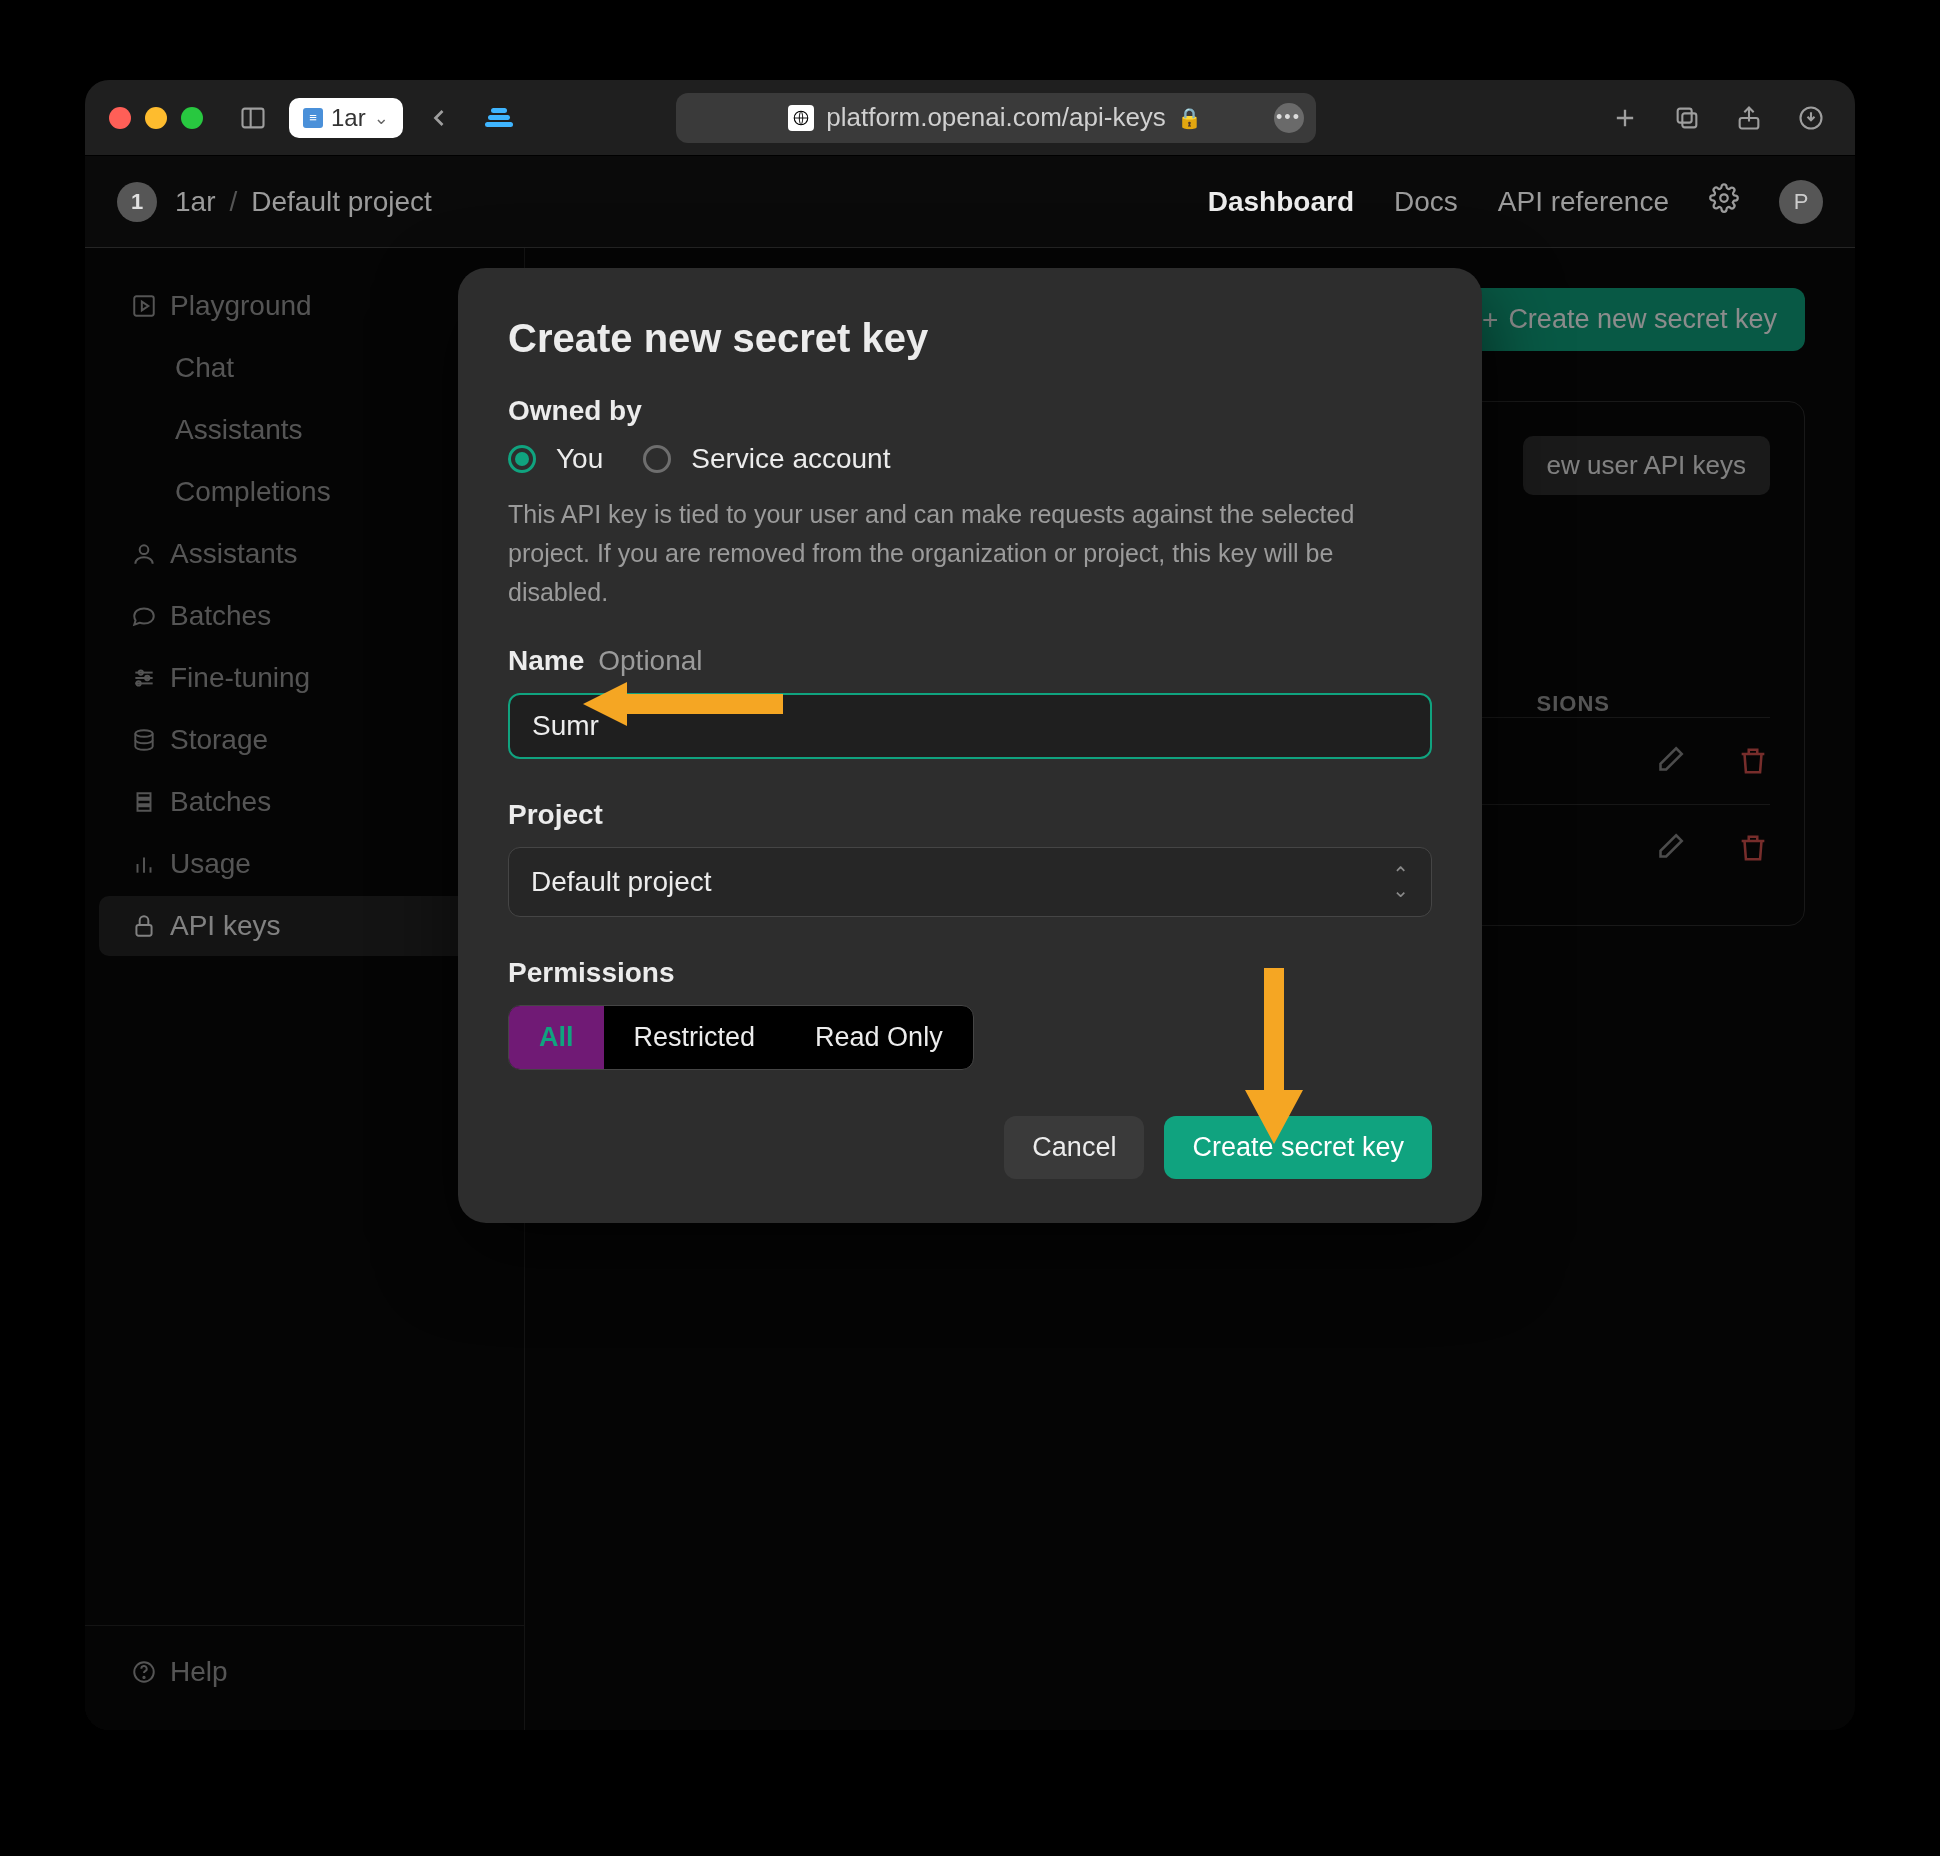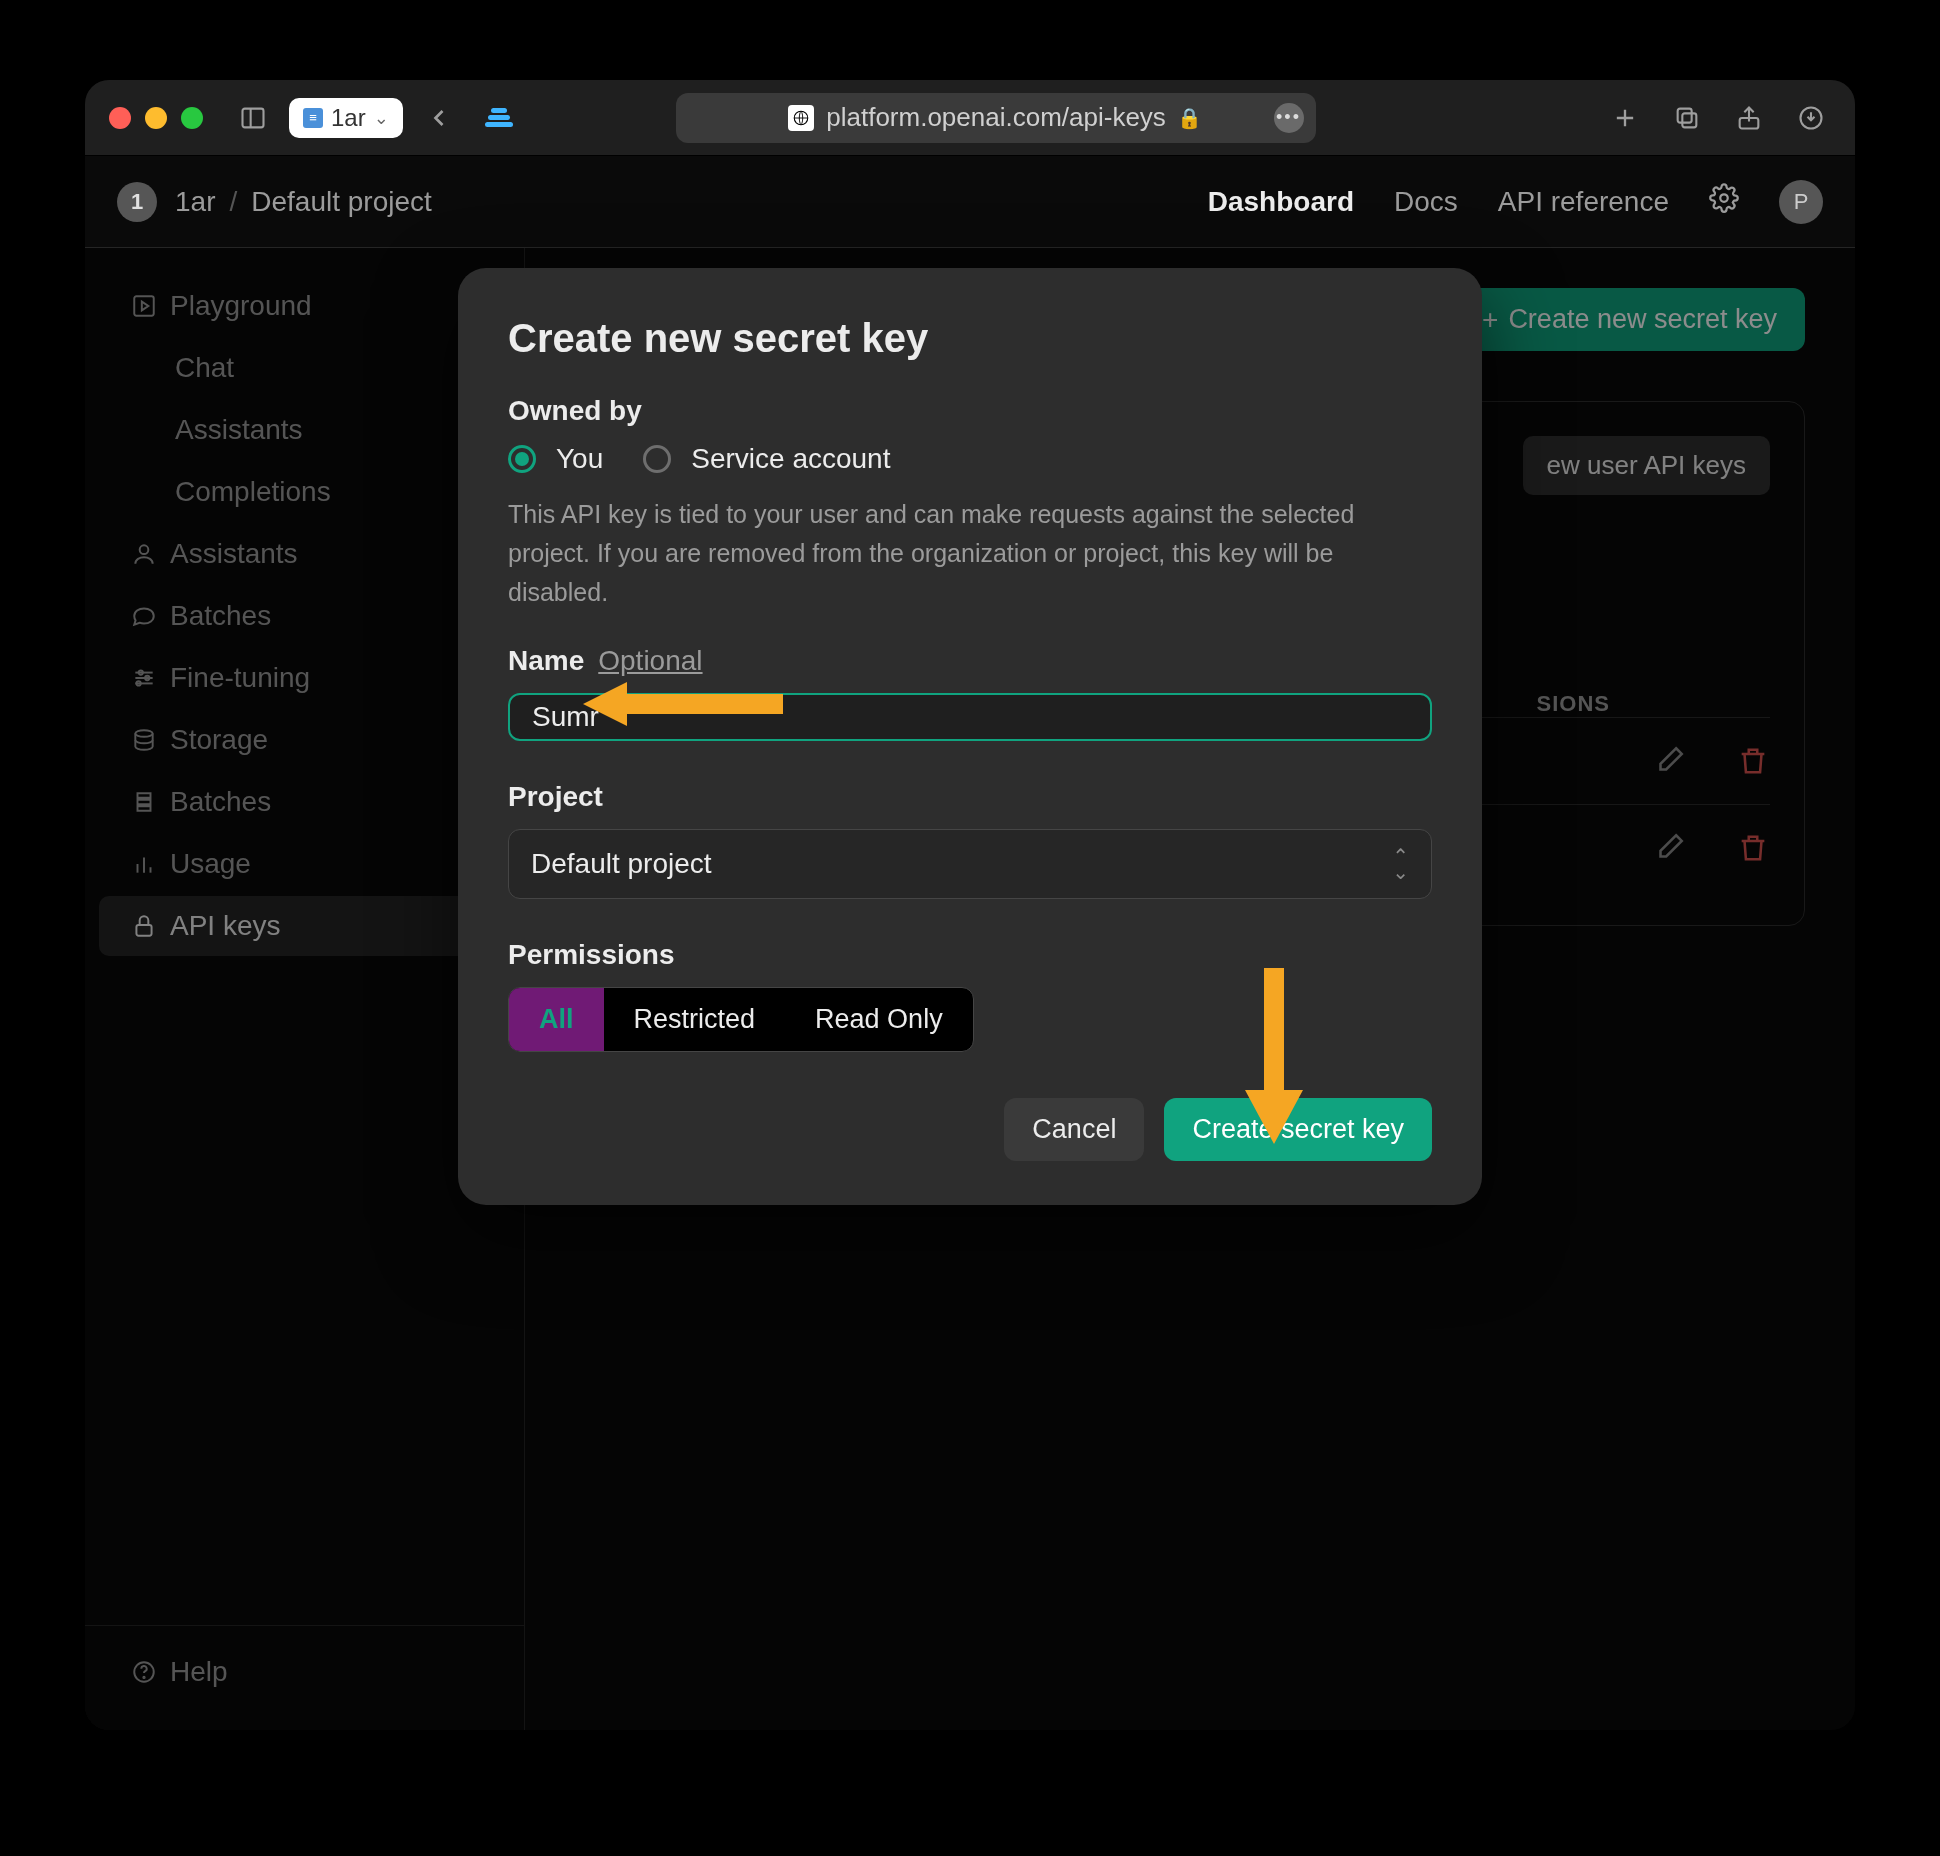--- a/index.html
+++ b/index.html
@@ -129,28 +129,28 @@
   .modal {
     width: 1024px;
     background: var(--bg-modal);
     border-radius: 28px;
     padding: 48px 50px 44px;
     box-shadow: 0 30px 80px rgba(0,0,0,0.6);
     position: relative;
   }
   .modal h2 { font-size: 40px; font-weight:700; margin-bottom: 34px;}
   .modal .label { font-size: 28px; font-weight:600; margin-bottom: 16px; display:flex; gap:14px; align-items:baseline;}
-  .modal .label .hint { font-weight:400; color: var(--text-secondary); text-decoration: underline;}
+  .modal .label .hint { font-weight:400; color: var(--text-secondary);}
   .radio-row { display:flex; gap: 40px; margin-bottom: 20px; font-size: 28px;}
   .radio { display:flex; align-items:center; gap: 20px;}
   .radio .circ { width: 28px; height: 28px; border-radius:50%; border:3px solid #6e6e6e; display:flex;align-items:center;justify-content:center;}
   .radio.checked .circ { border-color: var(--accent-green);}
   .radio.checked .circ::after { content:""; width:14px; height:14px; border-radius:50%; background: var(--accent-green);}
   .modal .desc { font-size: 25px; color: var(--text-secondary); line-height:1.55; margin-bottom: 34px;}
-  .text-input { width:100%; height: 48px; background: var(--bg-input); border: 2px solid var(--accent-green); border-radius: 12px; padding: 0 22px; font-size: 28px; color: var(--text-primary); outline:none; margin-bottom: 40px; }
+  .text-input { width:100%; height: 66px; background: var(--bg-input); border: 2px solid var(--accent-green); border-radius: 12px; padding: 0 22px; font-size: 28px; color: var(--text-primary); outline:none; margin-bottom: 40px; }
   .select { width:100%; height:70px; background: #262626; border:1px solid #454545; border-radius:12px; padding: 0 22px; font-size:28px; color: var(--text-primary); display:flex; align-items:center; justify-content:space-between; margin-bottom: 40px;}
   .select .chevs { color:#8a8a8a; font-size:20px; display:flex; flex-direction:column; line-height:0.8;}
   .seg { display:inline-flex; background:#000; border:1px solid #454545; border-radius:12px; overflow:hidden; margin-bottom: 46px;}
   .seg div { padding: 16px 30px; font-size:27px; color: var(--text-primary);}
   .seg div.active { background:#701a75; color: var(--accent-green); font-weight:700;}
   .modal-actions { display:flex; justify-content:flex-end; gap: 20px;}
 
   
   .arrow { position:absolute; pointer-events:none;}
   .arrow svg { display:block;}

